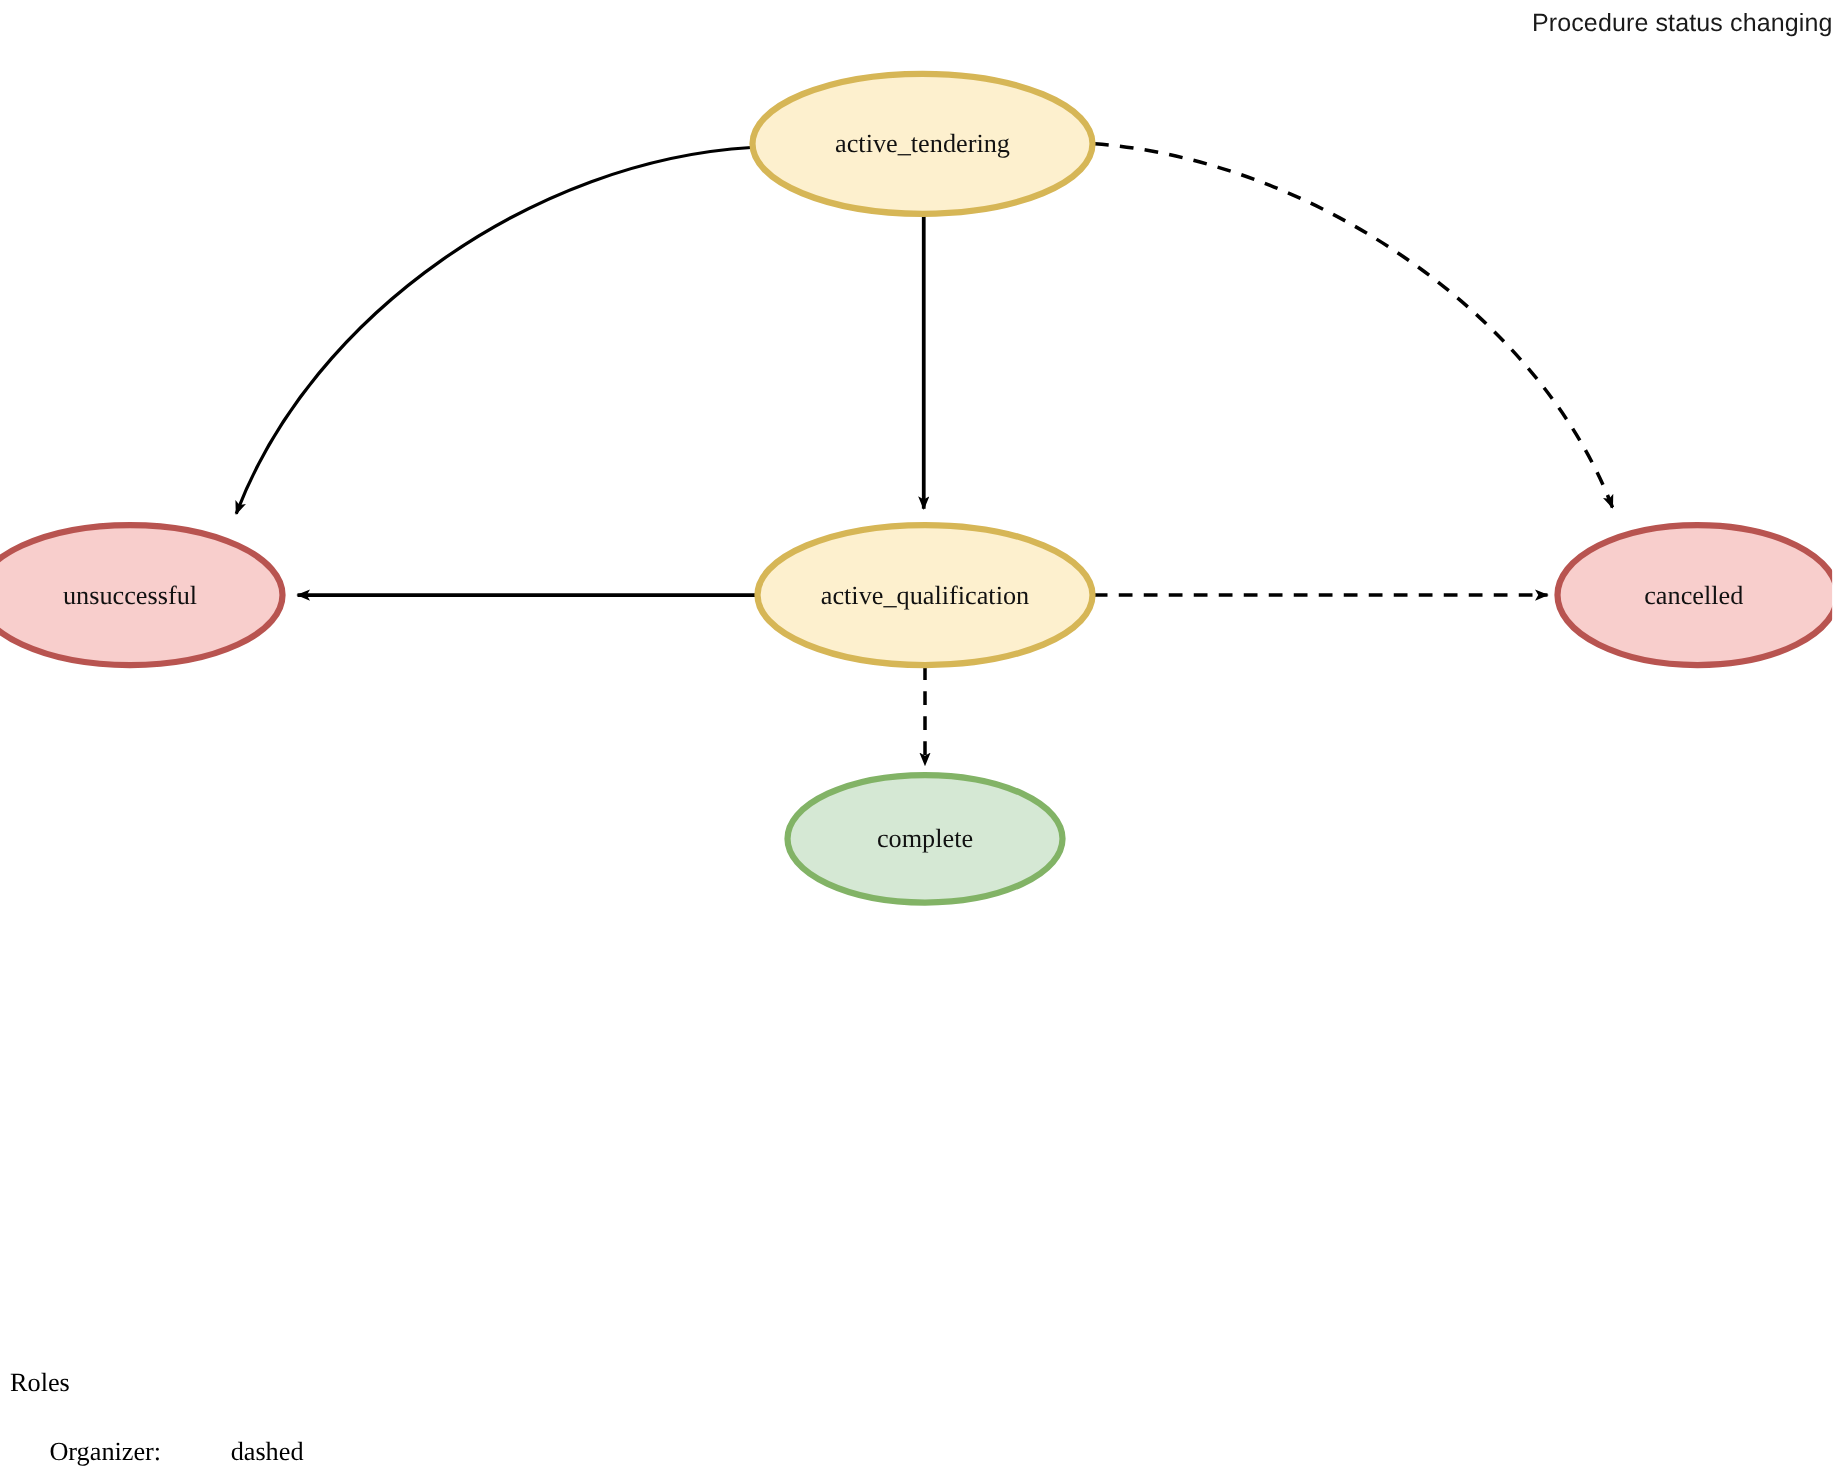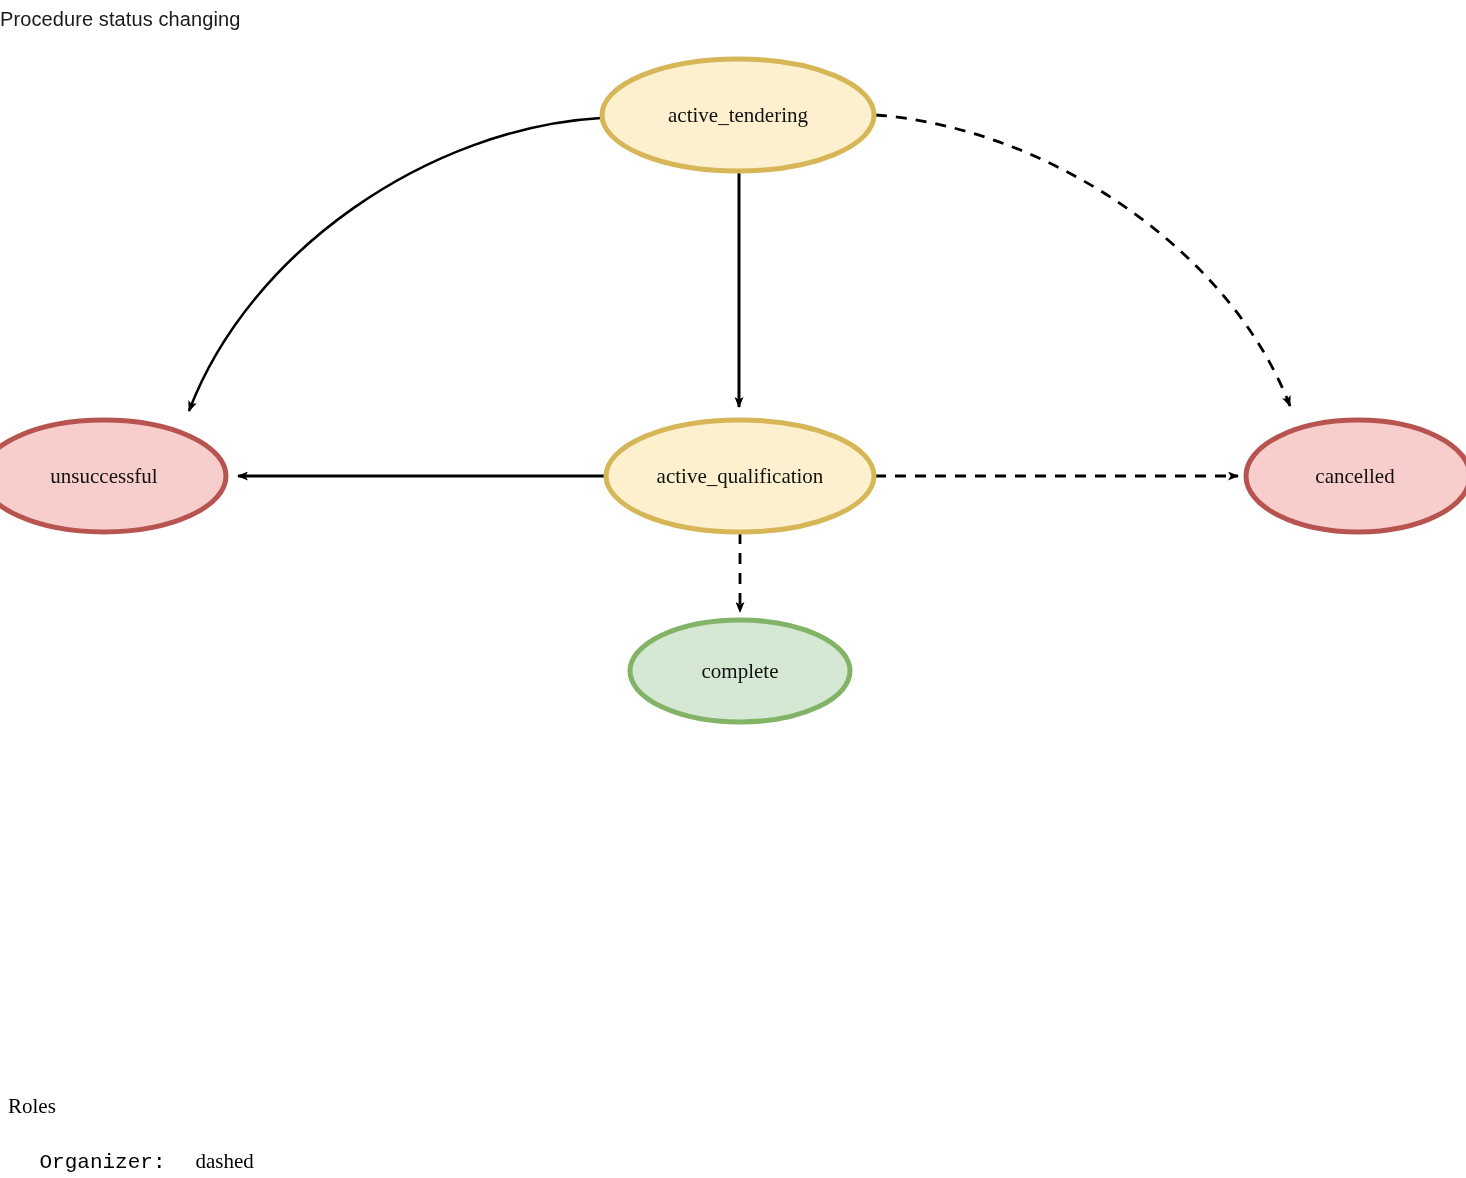--- a/index.html
+++ b/index.html
@@ -13,21 +13,21 @@
     height: 1178px;
     background: #ffffff;
     overflow: hidden;
     font-family: "Liberation Serif", "DejaVu Serif", serif;
   }
   #diagram-title {
     position: absolute;
     left: 0;
     top: 8px;
     width: 1466px;
-    text-align: left;
+    text-align: right;
     font-family: "Liberation Sans", "DejaVu Sans", sans-serif;
     font-size: 20px;
     color: #1a1a1a;
     letter-spacing: 0.1px;
   }
   #graph-svg {
     position: absolute;
     left: 0;
     top: 0;
   }
@@ -50,25 +50,23 @@
   #legend .legend-title {
     font-weight: normal;
   }
   #legend .legend-row {
     display: block;
     white-space: pre;
   }
   #legend .legend-key {
     display: inline-block;
     width: 145px;
-    font-family: Liberation Mono, monospace;
   }
   #legend .legend-val {
     display: inline-block;
-    margin-left: 11px;
   }
 </style>
 </head>
 <body>
 
 <div id="canvas">
 
   <div id="diagram-title">Procedure status changing</div>
 
   <svg id="graph-svg" width="1466" height="1178" viewBox="0 0 1466 1178">

